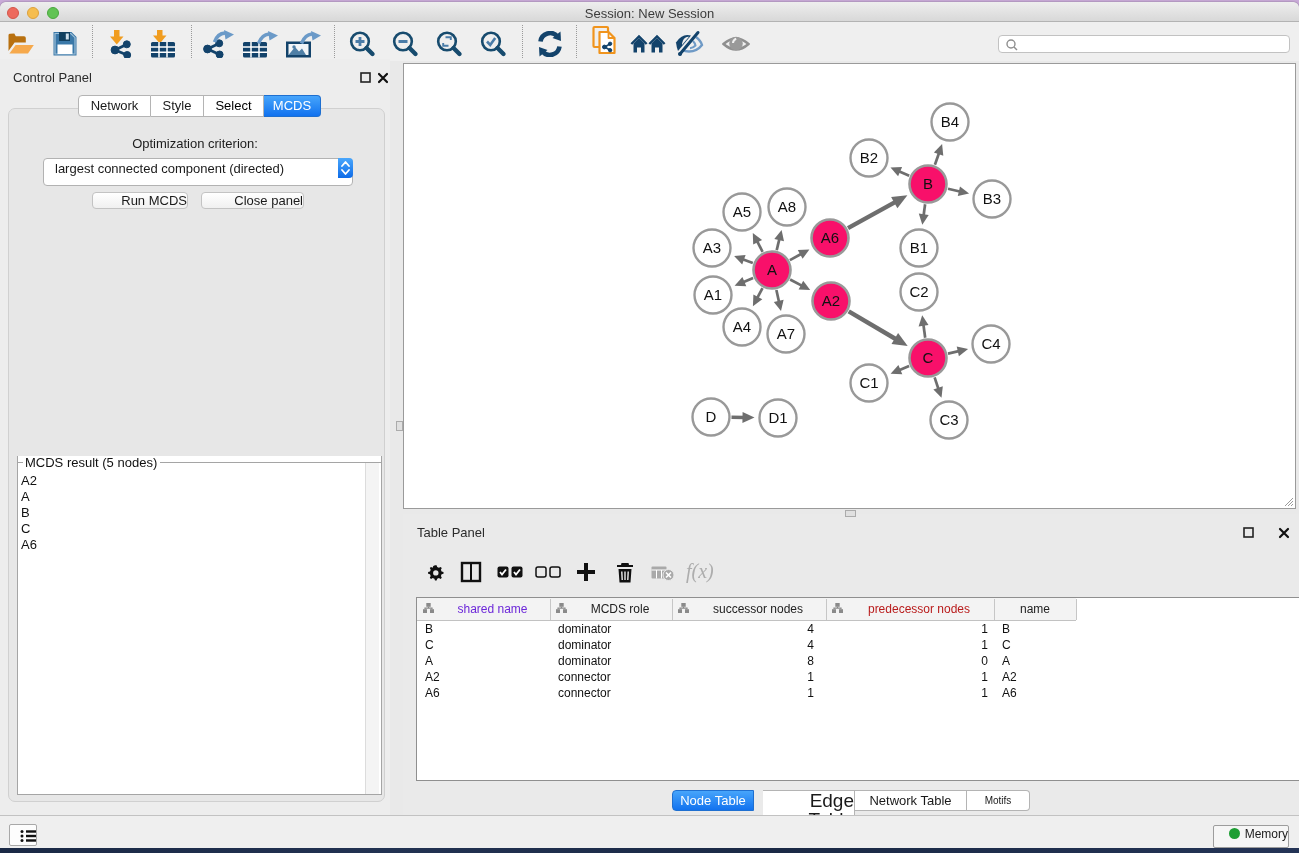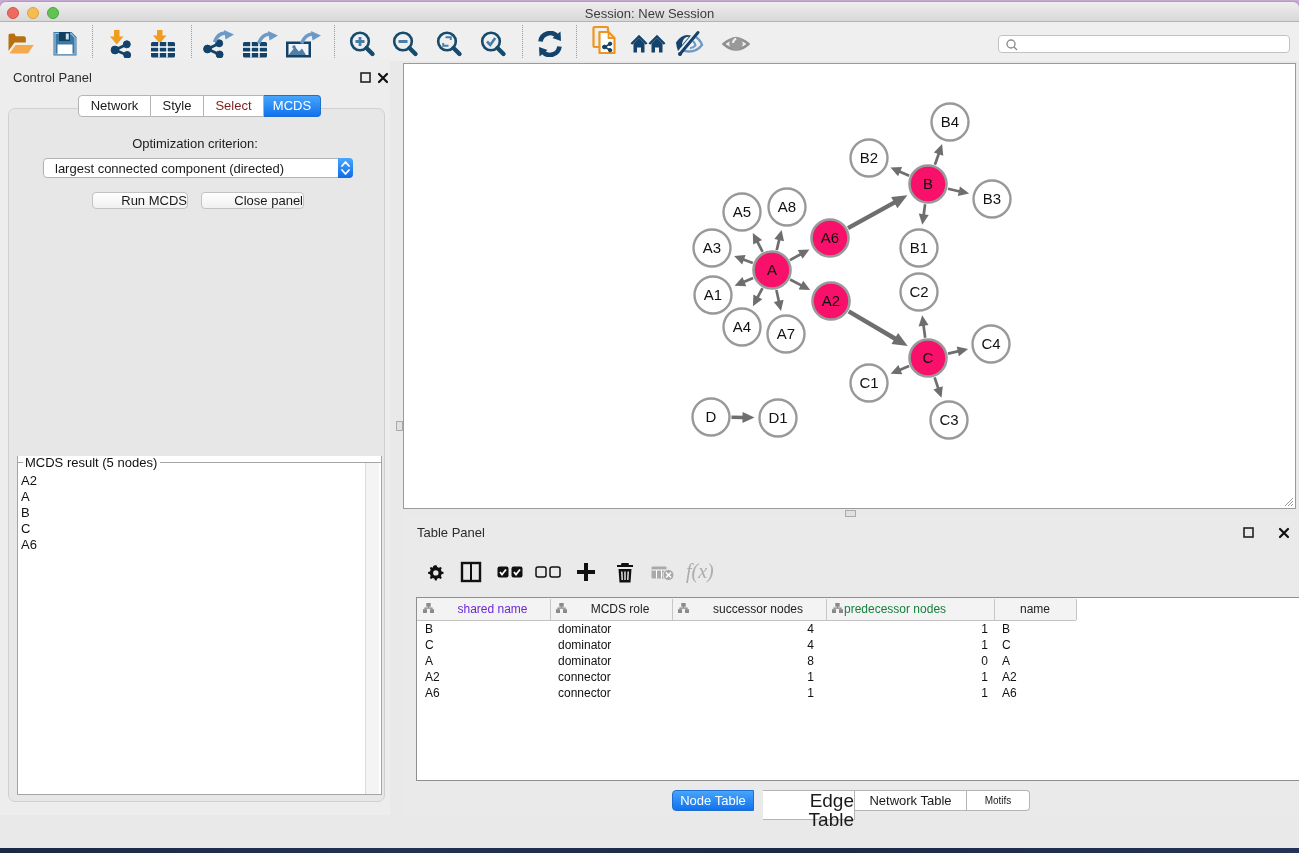--- a/index.html
+++ b/index.html
@@ -187,26 +187,26 @@
       </svg>
 <svg width="12" height="12" style="position:absolute;left:377px;top:13px" viewBox="0 0 12 12">
         <path d="M2,2 L10,10 M10,2 L2,10" stroke="#111" stroke-width="2.2" stroke-linecap="round"></path>
       </svg>
 
 <div style="position:absolute;left:8px;top:49px;width:377px;height:694px;background:#e7e7e7;border:1px solid #d0d0d0;border-radius:7px;"></div>
 
 <div style="position:absolute;left:78px;top:36px;width:243px;height:22px;">
   <div style="position:absolute;left:0;width:73px;height:22px;background:#fff;border:1px solid #b4b4b4;border-radius:4px 0 0 4px;font-size:13px;text-align:center;line-height:20px;color:#1a1a1a;">Network</div>
   <div style="position:absolute;left:73px;width:53px;height:22px;background:#fff;border:1px solid #b4b4b4;border-left:none;font-size:13px;text-align:center;line-height:20px;color:#1a1a1a;">Style</div>
-  <div style="position:absolute;left:126px;width:60px;height:22px;background:#fff;border:1px solid #b4b4b4;border-left:none;font-size:13px;text-align:center;line-height:20px;color:#7f1d1d;">Select</div>
+  <div style="position:absolute;left:126px;width:60px;height:22px;background:#fff;border:1px solid #b4b4b4;border-left:none;font-size:13px;text-align:center;line-height:20px;color:#000000;">Select</div>
   <div style="position:absolute;left:186px;width:57px;height:22px;background:linear-gradient(#47a5fb,#1172ef);border:1px solid #1e6fd0;border-left:none;border-radius:0 4px 4px 0;font-size:13px;text-align:center;line-height:20px;color:#fff;">MCDS</div>
 </div>
 <div style="position:absolute;left:0;top:77px;width:390px;text-align:center;font-size:13px;color:#1c1c1c;">Optimization criterion:</div>
 
-<div style="position:absolute;left:43px;top:99px;width:310px;height:20px;background:#fff;border:1px solid #b2b2b2;border-radius:4px;">
+<div style="position:absolute;left:43px;top:99px;width:310px;height:28px;background:#fff;border:1px solid #b2b2b2;border-radius:4px;">
   <div style="position:absolute;left:11px;top:2px;font-size:13px;color:#1a1a1a;">largest connected component (directed)</div>
   <div style="position:absolute;right:-1px;top:-1px;width:15px;height:20px;background:linear-gradient(#4aa7fc,#0d6be8);border-radius:0 4px 4px 0;">
     <svg width="11" height="16" style="position:absolute;left:2px;top:2px" viewBox="0 0 11 16">
       <path d="M2,6 L5.5,2 L9,6" fill="none" stroke="#fff" stroke-width="1.8" stroke-linecap="round" stroke-linejoin="round"></path>
       <path d="M2,10 L5.5,14 L9,10" fill="none" stroke="#fff" stroke-width="1.8" stroke-linecap="round" stroke-linejoin="round"></path>
     </svg>
   </div>
 </div>
 <div class="btn" style="position:absolute;left:92px;top:133px;width:96px;height:17px;line-height:15px;">Run MCDS</div>
 <div class="btn" style="position:absolute;left:201px;top:133px;width:103px;height:17px;line-height:15px;">Close panel</div>
@@ -375,21 +375,21 @@
         <path d="M5.5,3.8 V5.2 M2,6.2 V5.2 H9 V6.2" fill="none" stroke="#8a8a8a" stroke-width="1.2"></path>
       </svg>
 <div style="position:absolute;left:287px;top:88px;width:136px;text-align:center;font-size:12px;color:#222;">successor nodes</div>
 <div style="position:absolute;left:423px;top:85px;width:1px;height:21px;background:#c6c6c6;"></div>
 <svg width="11" height="10" viewBox="0 0 11 10" style="position:absolute;top:89px;left:429px;">
         <rect x="3.3" y="0" width="4.4" height="3.8" fill="#8a8a8a"></rect>
         <rect x="0" y="6.2" width="4" height="3.8" fill="#8a8a8a"></rect>
         <rect x="7" y="6.2" width="4" height="3.8" fill="#8a8a8a"></rect>
         <path d="M5.5,3.8 V5.2 M2,6.2 V5.2 H9 V6.2" fill="none" stroke="#8a8a8a" stroke-width="1.2"></path>
       </svg>
-<div style="position:absolute;left:441px;top:88px;width:150px;text-align:left;font-size:12px;color:#15803d;">predecessor nodes</div>
+<div style="position:absolute;left:441px;top:88px;width:150px;text-align:center;font-size:12px;color:#b91c1c;">predecessor nodes</div>
 <div style="position:absolute;left:591px;top:85px;width:1px;height:21px;background:#c6c6c6;"></div>
 <div style="position:absolute;left:591px;top:88px;width:82px;text-align:center;font-size:12px;color:#222;">name</div>
 <div style="position:absolute;left:673px;top:85px;width:1px;height:21px;background:#c6c6c6;"></div>
 <div style="position:absolute;left:22px;top:108px;font-size:12px;color:#111;">B</div>
 <div style="position:absolute;left:155px;top:108px;font-size:12px;color:#111;">dominator</div>
 <div style="position:absolute;left:311px;top:108px;width:100px;text-align:right;font-size:12px;color:#111;">4</div>
 <div style="position:absolute;left:485px;top:108px;width:100px;text-align:right;font-size:12px;color:#111;">1</div>
 <div style="position:absolute;left:599px;top:108px;font-size:12px;color:#111;">B</div>
 <div style="position:absolute;left:22px;top:124px;font-size:12px;color:#111;">C</div>
 <div style="position:absolute;left:155px;top:124px;font-size:12px;color:#111;">dominator</div>
@@ -415,14 +415,29 @@
 <div style="position:absolute;left:269px;top:276px;height:21px;">
   <div style="position:absolute;left:0;width:82px;height:21px;background:linear-gradient(#47a5fb,#1172ef);border:1px solid #1e6fd0;border-radius:4px 0 0 4px;font-size:13px;text-align:center;line-height:19px;color:#fff;">Node Table</div>
   <div style="position:absolute;left:91px;width:92px;height:30px;background:#fff;border:1px solid #b4b4b4;border-left:none;font-size:19px;text-align:right;line-height:19px;color:#1a1a1a;">Edge Table</div>
   <div style="position:absolute;left:183px;width:112px;height:21px;background:#fff;border:1px solid #b4b4b4;border-left:none;font-size:13px;text-align:center;line-height:19px;color:#1a1a1a;">Network Table</div>
   <div style="position:absolute;left:295px;width:63px;height:21px;background:#fff;border:1px solid #b4b4b4;border-left:none;border-radius:0 4px 4px 0;font-size:10px;text-align:center;line-height:19px;color:#1a1a1a;">Motifs</div>
 </div>
 
   </div>
   <div style="position:absolute;left:396px;top:419px;width:7px;height:10px;background:#e0e0e0;border:1px solid #ababab;"></div>
   <div style="position:absolute;left:845px;top:508px;width:11px;height:7px;background:#e0e0e0;border:1px solid #ababab;"></div>
+  <div id="statusbar">
+    <div class="btn" style="position:absolute;left:9px;top:8px;width:28px;height:22px;background:#fdfdfd;border-color:#a8a8a8;border-radius:2px;">
+      <svg width="16" height="14" style="margin-top:4px" viewBox="0 0 16 14">
+        <circle cx="2" cy="2.5" r="1.5" fill="#111"></circle>
+          <rect x="6" y="1.3" width="10" height="2.4" fill="#111"></rect>
+        <circle cx="2" cy="7" r="1.5" fill="#111"></circle>
+          <rect x="6" y="5.8" width="10" height="2.4" fill="#111"></rect>
+        <circle cx="2" cy="11.5" r="1.5" fill="#111"></circle>
+          <rect x="6" y="10.3" width="10" height="2.4" fill="#111"></rect>
+      </svg>
+    </div>
+    <div class="btn" style="position:absolute;left:1213px;top:9px;width:76px;height:23px;background:#f6f6f6;border-color:#9d9d9d;border-radius:2px;">
+      <span style="display:inline-block;width:11px;height:11px;border-radius:50%;background:#1d9e33;vertical-align:-1px;margin-right:5px;"></span><span style="font-size:12px;">Memory</span>
+    </div>
+  </div>
 </div>
 <div id="bottomdark"></div>
 
 </body></html>

